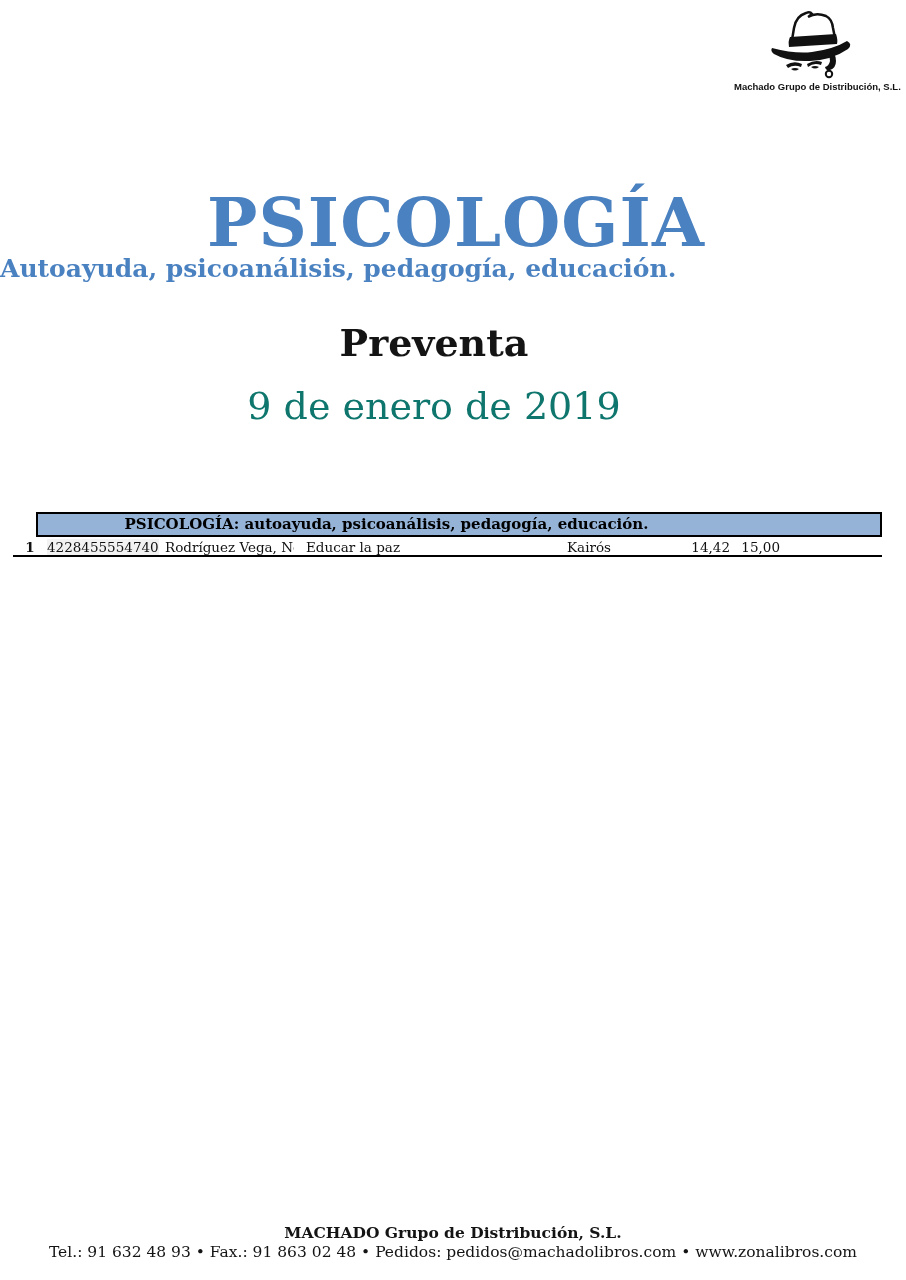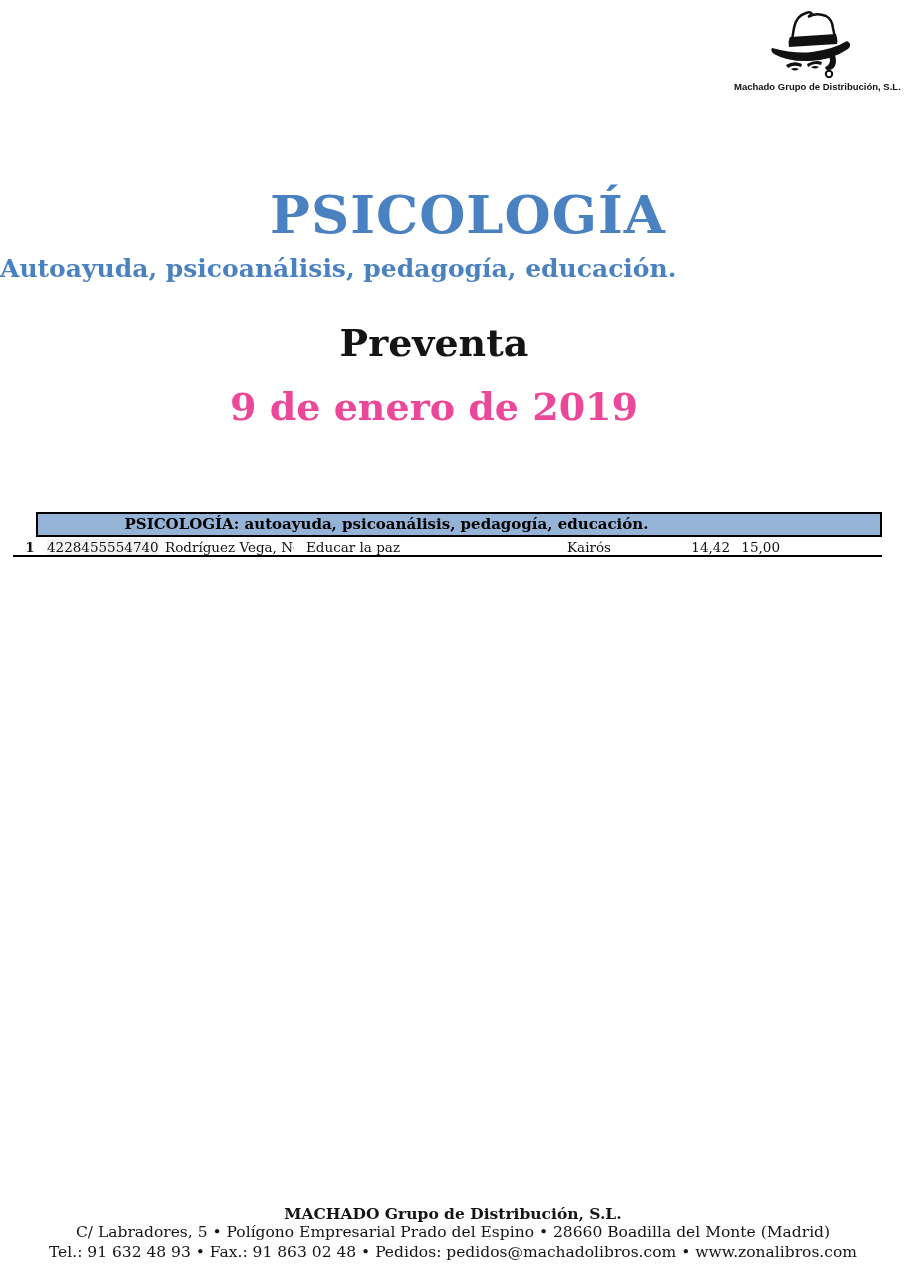--- a/index.html
+++ b/index.html
@@ -18,35 +18,35 @@
   .logo { position:absolute; top:8px; right:20px; width:152px; text-align:center; }
   .logo svg { display:block; margin:0 auto; }
   .logo-caption {
     font-family:"Liberation Sans","DejaVu Sans",sans-serif;
     font-weight:bold; font-size:9.5px; color:#111; white-space:nowrap;
     margin-top:1px; letter-spacing:0px;
   }
 
   
   .doc-title {
-    position:absolute; top:183px; left:12px; width:868px;
-    text-align:center; font-size:53px; font-weight:bold;
+    position:absolute; top:183px; left:0; width:868px;
+    text-align:center; font-size:67px; font-weight:bold;
     color:#4a81c0; letter-spacing:1px;padding-left:44px;
   }
   .doc-subtitle {
     position:absolute; top:254px; left:0; width:868px;
     text-align:left; font-size:25px; font-weight:bold; color:#4a81c0;
   }
   .doc-event {
     position:absolute; top:320px; left:0; width:868px;
     text-align:center; font-size:38px; font-weight:bold; color:#141414;
   }
   .doc-date {
     position:absolute; top:384px; left:0; width:868px;
-    text-align:center; font-size:38px; font-weight:bold; color:#ec4899;
+    text-align:center; font-size:38px; font-weight:normal; color:#0f766e;
   }
 
   
   .book-table { position:absolute; top:512px; left:13px; width:869px; }
   .section-header {
     height:25px; line-height:21px;
     background:#95b3d7;
     border:2px solid #000000;
     font-size:15px; font-weight:bold; color:#000;
     text-align:center;
@@ -118,17 +118,16 @@
       <div class="cell author">Rodríguez Vega, Nora</div>
       <div class="cell btitle">Educar la paz</div>
       <div class="cell pub">Kairós</div>
       <div class="cell p1">14,42</div>
       <div class="cell p2">15,00</div>
     </div>
   </div>
 
   <div class="footer">
     <div class="company">MACHADO Grupo de Distribución, S.L.</div>
-    <div>C/ Labradores, 5 • Polígono Empresarial Prado del Espino • 28660 Boadilla del Monte (Madrid)</div>
     <div>Tel.: 91 632 48 93 • Fax.: 91 863 02 48 • Pedidos: pedidos@machadolibros.com • www.zonalibros.com</div>
   </div>
 
 </div>
 
 </body></html>

